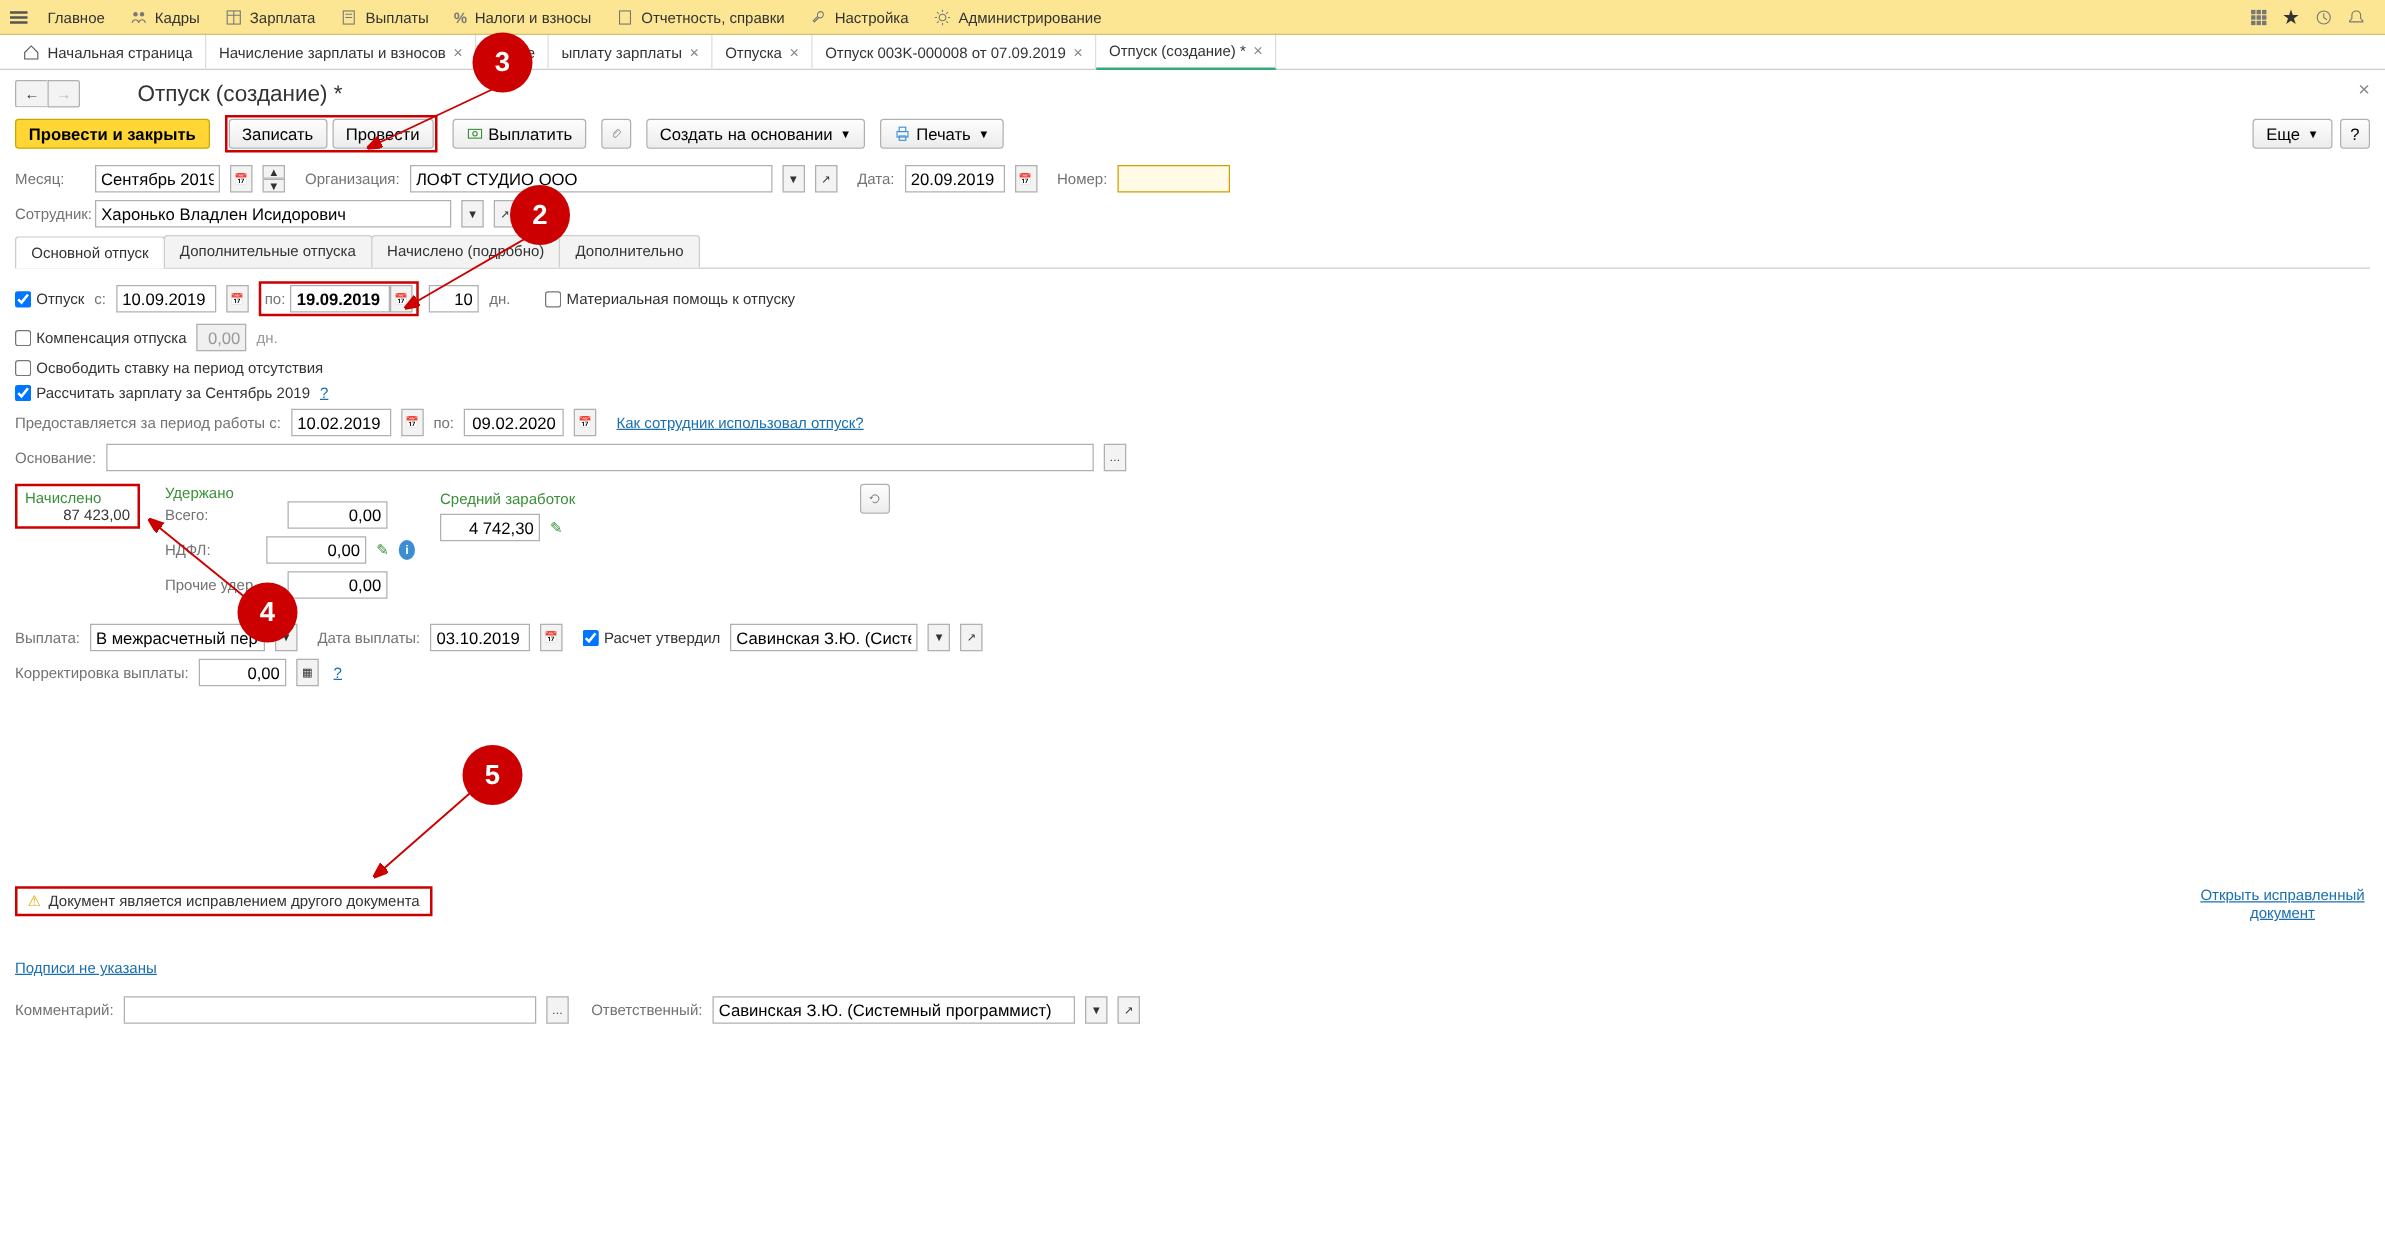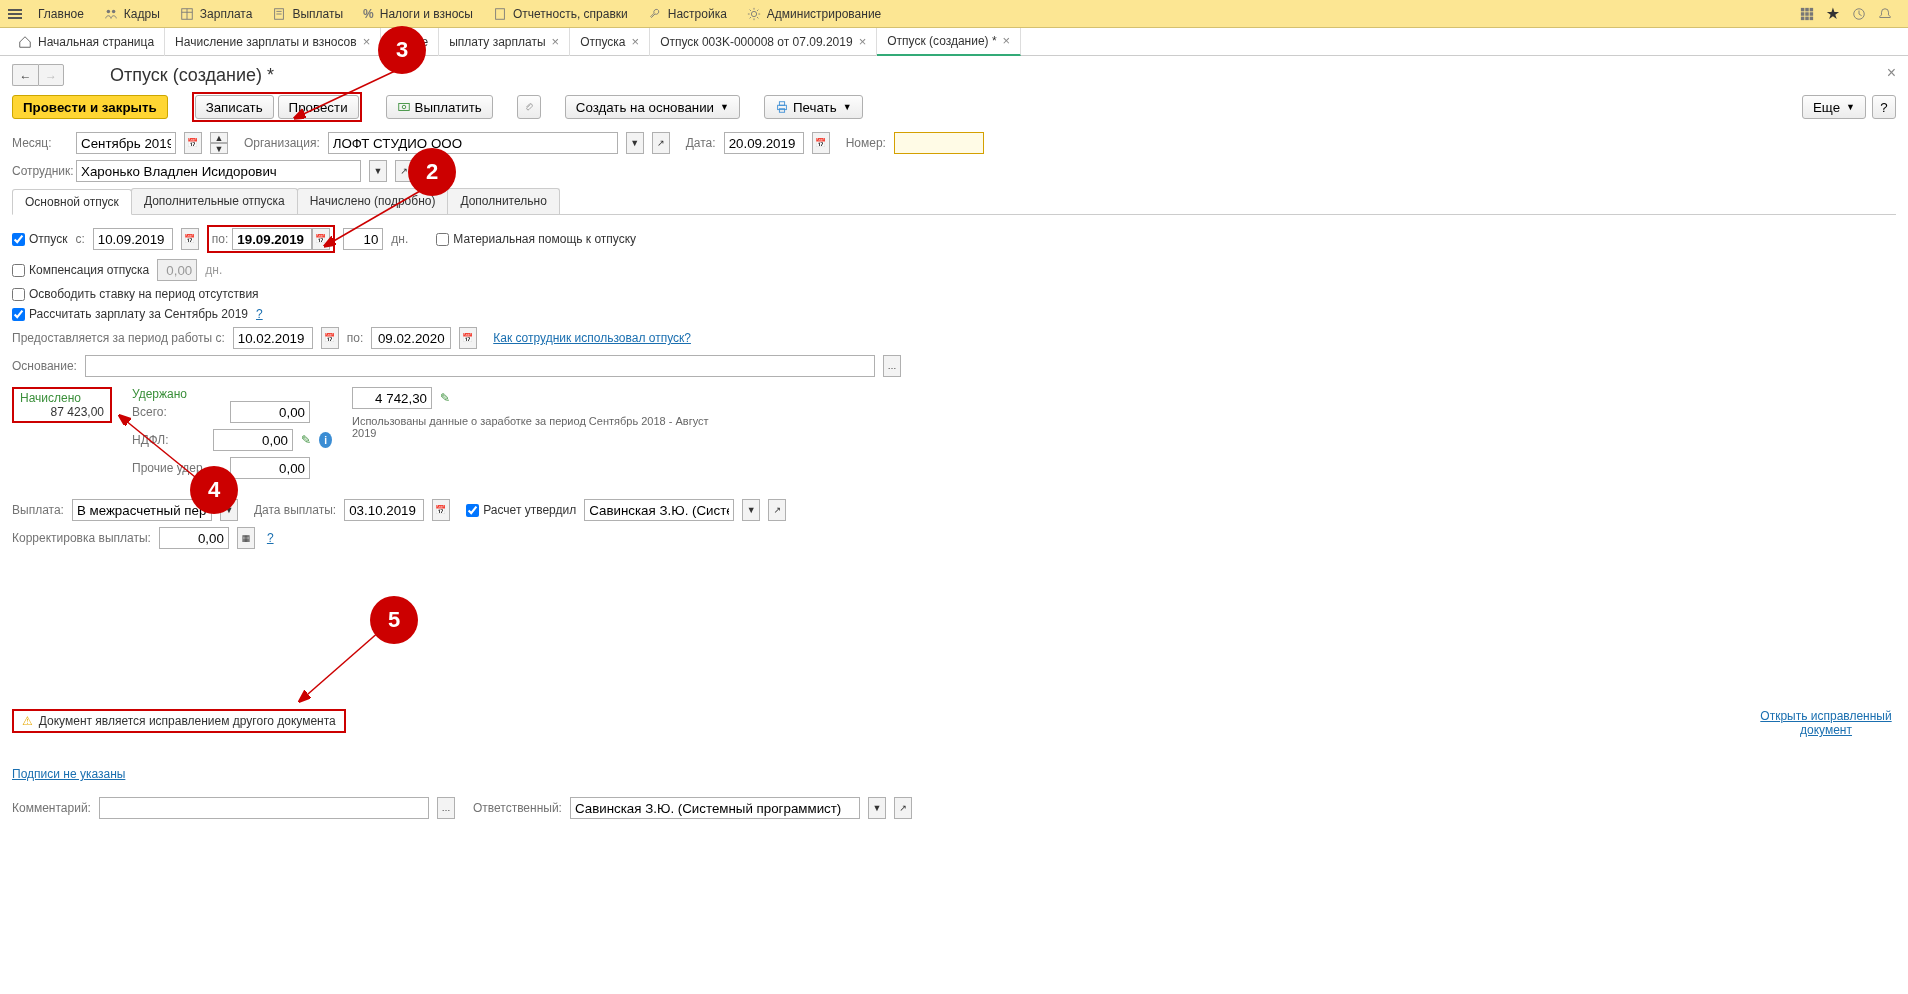--- a/index.html
+++ b/index.html
@@ -12,21 +12,21 @@
 .tabs { display: flex; align-items: center; background: #fff; border-bottom: 1px solid #ccc; height: 28px; padding-left: 8px; }
 .tab { display: flex; align-items: center; gap: 6px; padding: 4px 10px; border-right: 1px solid #ddd; cursor: pointer; color: #333; height: 28px; }
 .tab.active { border-bottom: 2px solid #3a7; }
 .tab .close { color: #888; font-size: 13px; cursor: pointer; }
 .content { padding: 8px 12px; position: relative; }
 .nav-row { display: flex; align-items: center; gap: 6px; margin-bottom: 6px; }
 .nav-btn { border: 1px solid #b0b0b0; background: #f3f3f3; width: 26px; height: 22px; display: flex; align-items: center; justify-content: center; cursor: pointer; border-radius: 2px; }
 .nav-btn.group-left { border-radius: 2px 0 0 2px; border-right: none; }
 .nav-btn.group-right { border-radius: 0 2px 2px 0; }
 .page-title { font-size: 18px; font-weight: normal; margin-left: 40px; }
-.toolbar { display: flex; align-items: center; gap: 24px; margin-bottom: 10px; }
+.toolbar { display: flex; align-items: center; gap: 12px; margin-bottom: 10px; }
 .btn { border: 1px solid #b0b0b0; background: linear-gradient(#fdfdfd,#ececec); padding: 4px 10px; border-radius: 3px; cursor: pointer; display: flex; align-items: center; gap: 4px; height: 24px; }
 .btn.primary { background: #ffd633; border-color: #cca600; font-weight: bold; }
 .btn.small { padding: 2px 6px; width: 24px; justify-content: center; }
 .toolbar-right { margin-left: auto; display: flex; gap: 6px; }
 .form-row { display: flex; align-items: center; gap: 8px; margin-bottom: 6px; }
 .label { color: #737373; }
 input[type=text].fld { border: 1px solid #b0b0b0; padding: 2px 4px; height: 22px; background: #fff; }
 .fld-yellow { border: 1px solid #d4a000 !important; background: #fffbe6 !important; }
 .cal-btn, .spin-btn, .dd-btn, .ext-btn { border: 1px solid #b0b0b0; background: #f3f3f3; width: 18px; height: 22px; display: inline-flex; align-items: center; justify-content: center; cursor: pointer; font-size: 9px; }
 .sub-tabs { display: flex; border-bottom: 1px solid #ccc; margin-bottom: 10px; }
@@ -325,25 +325,33 @@
           <input type="text" class="fld num-input" style="width: 80px;" value="0,00">
           <span class="pencil">✎</span>
           <span class="info-ico">i</span>
         </div>
       <div class="form-row">
           <span class="label" style="width:90px;">Прочие удер</span>
           <input type="text" class="fld num-input" style="width: 80px;" value="0,00">
         </div>
     </div>
     <div style="width:360px;">
+      <div style="display:flex;align-items:center;">
+        <span class="green-lbl">Средний заработок</span>
+        <span style="flex:1;"></span>
+        <button class="btn small">
+            <svg class="ico" viewBox="0 0 16 16">
+              <path d="M3 8a5 5 0 1 1 2 4M3 8l-2-2M3 8l2-2" fill="none" stroke="#555"></path>
+            </svg>
+          </button>
+      </div>
       <div class="form-row">
           <input type="text" class="fld num-input" style="width: 80px;" value="4 742,30">
           <span class="pencil">✎</span>
         </div>
-      <div style="color:#666;font-size:11px;">Использованы данные о заработке за период Сентябрь 2018 - Август 2019</div>
     </div>
   </div>
 
   <div class="form-row" style="margin-top:14px;">
     <span class="label">Выплата:</span>
     <input type="text" class="fld" style="width: 140px;" value="В межрасчетный пери">
     <span class="dd-btn">▼</span>
     <span class="label" style="margin-left:8px;">Дата выплаты:</span>
     <input type="text" class="fld" style="width: 80px;" value="03.10.2019">
     <span class="cal-btn">📅</span>

